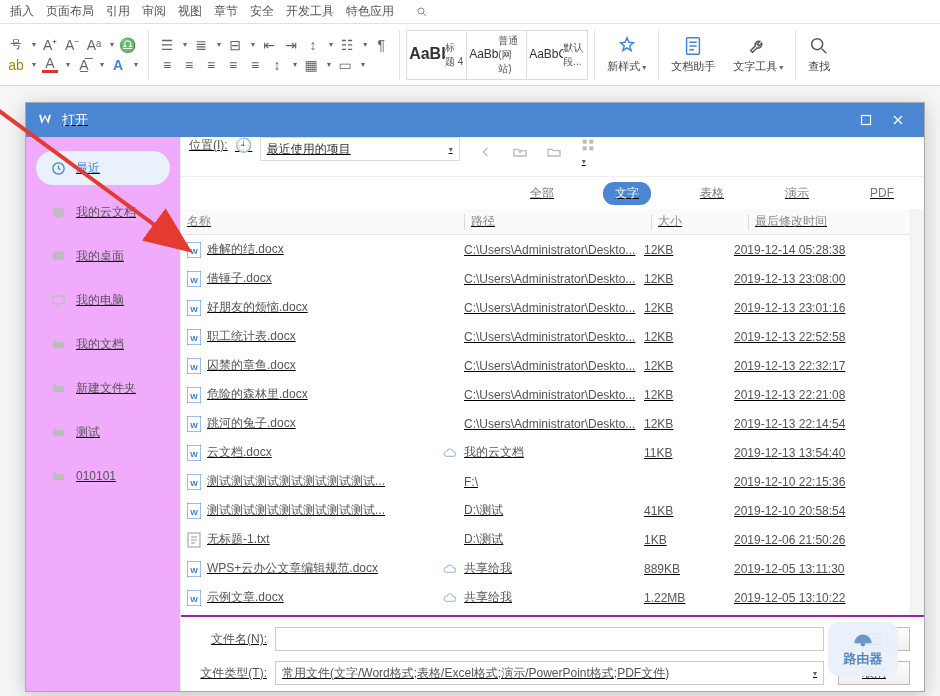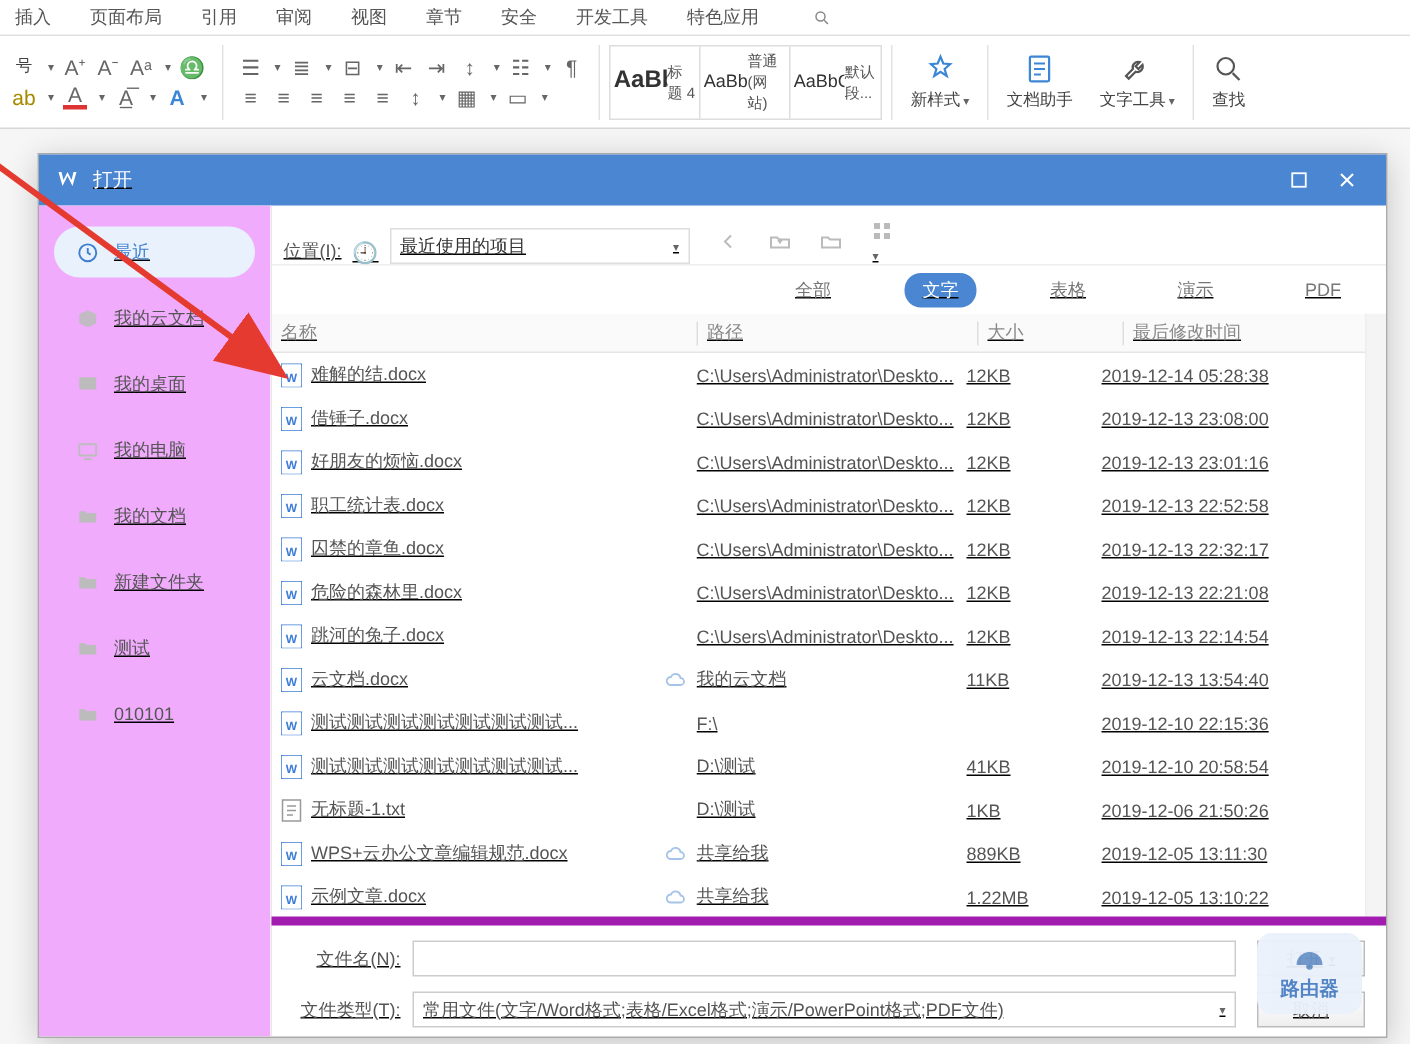--- a/index.html
+++ b/index.html
@@ -1,19 +1,19 @@
 <!DOCTYPE html>
 <html><head>
 <meta charset="utf-8">
 <style>
 * { margin: 0; padding: 0; box-sizing: border-box; font-family: "Microsoft YaHei", "Segoe UI", sans-serif; }
 body { width: 940px; height: 696px; background: #f6f6f6; overflow: hidden; position: relative; }
 
 
-.ribbon-tabs { height: 24px; background: #fff; border-bottom: 1px solid #e0e0e0; display: flex; align-items: center; font-size: 12px; color: #555; padding-left: 8px; gap: 22px; }
+.ribbon-tabs { height: 24px; background: #fff; border-bottom: 1px solid #e0e0e0; display: flex; align-items: center; font-size: 12px; color: #555; padding-left: 8px; gap: 8px; }
 .ribbon-tabs span { padding: 4px 2px; }
 
 .ribbon-body { height: 62px; background: #fff; border-bottom: 1px solid #d7d7d7; display: flex; align-items: center; padding: 2px 4px; gap: 6px; position: relative; }
 
 .rb-group { display: flex; flex-direction: column; gap: 4px; padding: 0 4px; }
 .rb-row { display: flex; align-items: center; gap: 6px; }
 .rb-divider { width: 1px; height: 50px; background: #e3e3e3; }
 .rb-icon { width: 16px; height: 16px; display: inline-flex; align-items: center; justify-content: center; color: #666; font-size: 14px; line-height: 1; }
 .rb-large { display: flex; flex-direction: column; align-items: center; font-size: 11px; color: #444; gap: 2px; padding: 2px 6px; cursor: pointer; }
 .rb-large .big-icon { width: 22px; height: 22px; }
@@ -36,53 +36,53 @@
 .dialog-body { flex: 1; display: flex; overflow: hidden; }
 
 
 .sidebar { width: 155px; background: #f0abfc; border-right: 1px solid #eee; padding: 14px 10px; display: flex; flex-direction: column; gap: 10px; }
 .side-item { height: 34px; border-radius: 17px; display: flex; align-items: center; padding: 0 14px; font-size: 12px; color: #555; gap: 10px; cursor: pointer; }
 .side-item.active { background: #e9f1fd; color: #3d7fcf; font-weight: 500; }
 .side-item .s-icon { width: 16px; height: 16px; display: inline-flex; align-items: center; justify-content: center; }
 
 
 .main { flex: 1; display: flex; flex-direction: column; }
-.location-row { height: 40px; display: flex; align-items: flex-end; padding: 0 14px 0 4px; gap: 8px; font-size: 12px; color: #555; border-bottom: 1px solid #eee; }
+.location-row { height: 40px; display: flex; align-items: flex-start; padding: 0 14px 0 4px; gap: 8px; font-size: 12px; color: #555; border-bottom: 1px solid #eee; }
 .loc-select { flex: 0 0 200px; height: 24px; border: 1px solid #ddd; padding: 0 6px; display: flex; align-items: center; justify-content: space-between; font-size: 12px; color: #333; background: #fff; }
 .loc-actions { display: flex; gap: 18px; align-items: center; color: #b4b4b4; margin-left: 10px; }
 .loc-actions span { cursor: pointer; }
 
 .filter-row { height: 32px; display: flex; justify-content: flex-end; align-items: center; gap: 37px; padding-right: 18px; font-size: 12px; color: #777; }
 .filter-row .pill { padding: 3px 12px; border-radius: 11px; cursor: pointer; }
 .filter-row .pill.active { background: #4a86d1; color: #fff; }
 
 .file-table { flex: 1; font-size: 12px; color: #555; overflow-y: auto; position: relative; }
 .ft-head { display: flex; height: 26px; align-items: center; border-bottom: 1px solid #e5e5e5; color: #888; padding: 0 6px; background: #fafafa; position: sticky; top: 0; }
 .ft-row { display: flex; height: 29px; align-items: center; padding: 0 6px; cursor: default; }
 .col-name { flex: 0 0 255px; display: flex; align-items: center; gap: 6px; overflow: hidden; white-space: nowrap; text-overflow: ellipsis; }
 .col-cloud { flex: 0 0 22px; color: #b6cbe6; display: flex; align-items: center; }
 .col-path { flex: 0 0 180px; overflow: hidden; white-space: nowrap; text-overflow: ellipsis; }
 .col-size { flex: 0 0 90px; }
 .col-date { flex: 1; }
 .ft-head .col-divider { width: 1px; height: 16px; background: #ddd; margin-right: 6px; }
 
 
-.bottom { border-top: 6px solid #a21caf; padding: 10px 14px 6px; display: flex; flex-direction: column; gap: 10px; font-size: 12px; color: #555; }
+.bottom { border-top: 2px solid #a21caf; padding: 10px 14px 6px; display: flex; flex-direction: column; gap: 10px; font-size: 12px; color: #555; }
 .b-row { display: flex; align-items: center; gap: 8px; }
 .b-label { flex: 0 0 72px; text-align: right; }
 .b-input { flex: 1; height: 24px; border: 1px solid #ccc; padding: 0 6px; font-size: 12px; }
 .b-select { flex: 1; height: 24px; border: 1px solid #ccc; padding: 0 6px; font-size: 12px; background: #fff; display: flex; align-items: center; justify-content: space-between; }
 .b-btn { width: 72px; height: 24px; border: 1px solid #bbb; background: linear-gradient(#fdfdfd,#efefef); display: inline-flex; align-items: center; justify-content: center; cursor: pointer; margin-left: 6px; font-size: 12px; }
 .b-btn .rb-caret { margin-left: 4px; }
 
 
 .red-arrow { position: absolute; top: 88px; left: -32px; width: 260px; height: 200px; pointer-events: none; z-index: 999; }
 
 
-.router-badge { position: absolute; right: 32px; bottom: 20px; width: 70px; height: 54px; background: #eaf1fb; border-radius: 10px; display: flex; flex-direction: column; align-items: center; justify-content: center; font-size: 9px; color: #6a93c9; opacity: .95; }
+.router-badge { position: absolute; right: 42px; bottom: 20px; width: 70px; height: 54px; background: #eaf1fb; border-radius: 10px; display: flex; flex-direction: column; align-items: center; justify-content: center; font-size: 9px; color: #6a93c9; opacity: .95; }
 .router-badge .big { font-size: 13px; font-weight: 600; color: #4a7ec2; }
 
 
 .scroll-col { width: 14px; background: #f4f4f4; border-left: 1px solid #eee; }
 
 svg { display: block; }
 </style>
 </head>
 <body>
 

